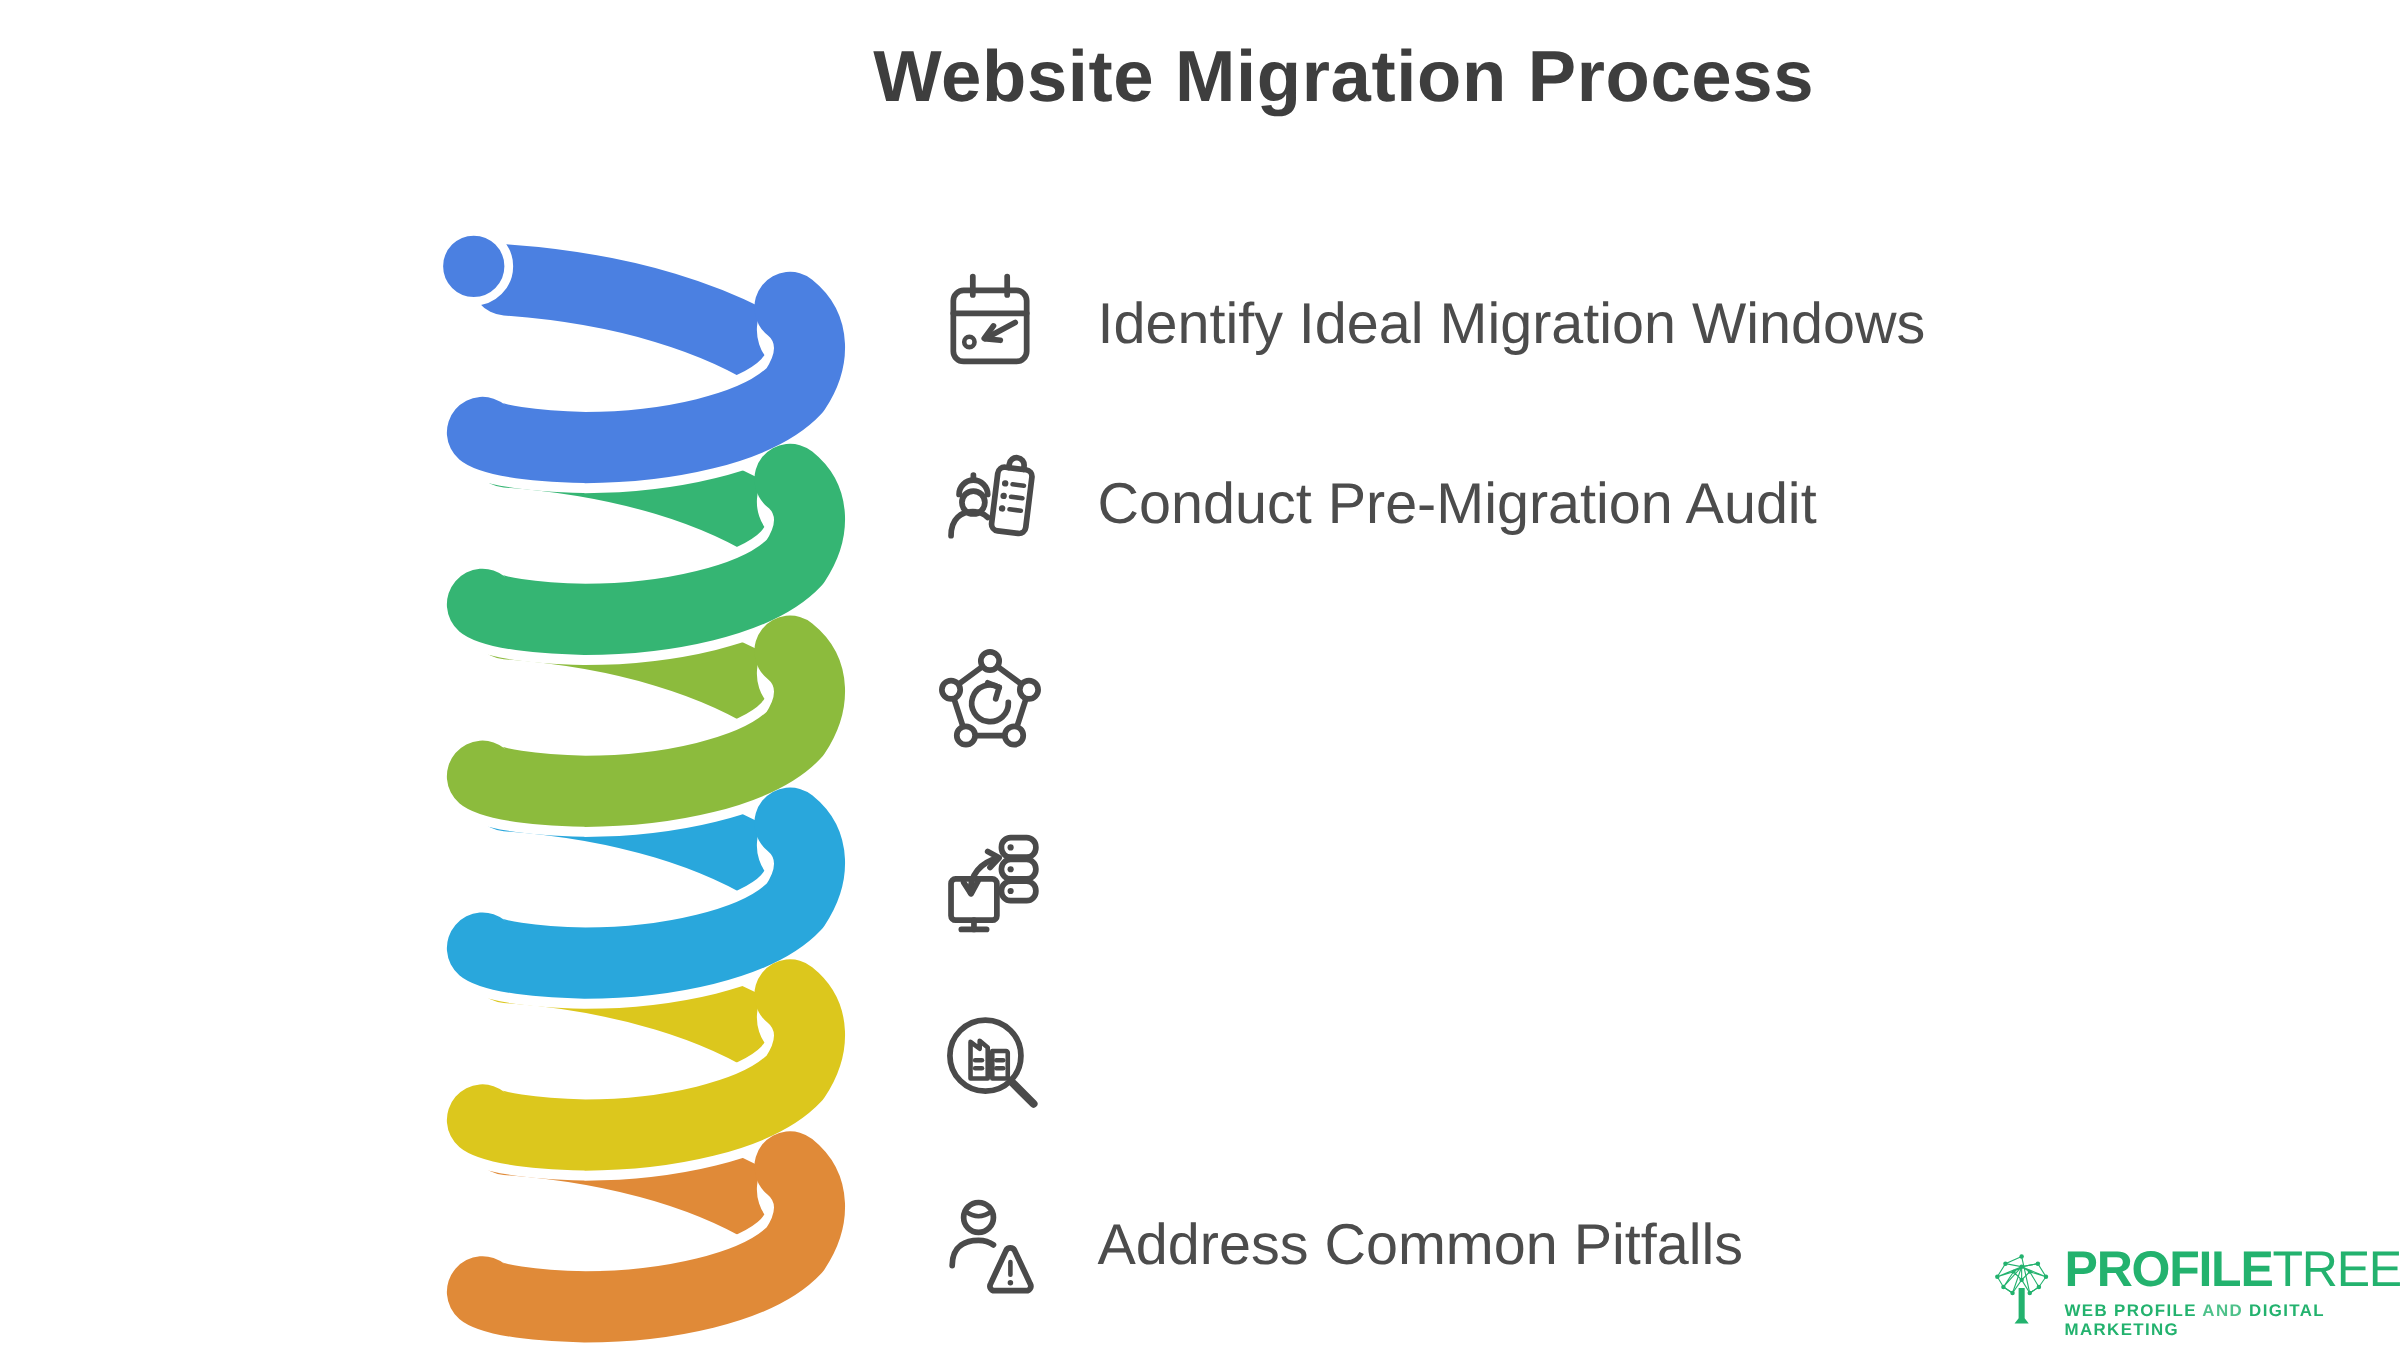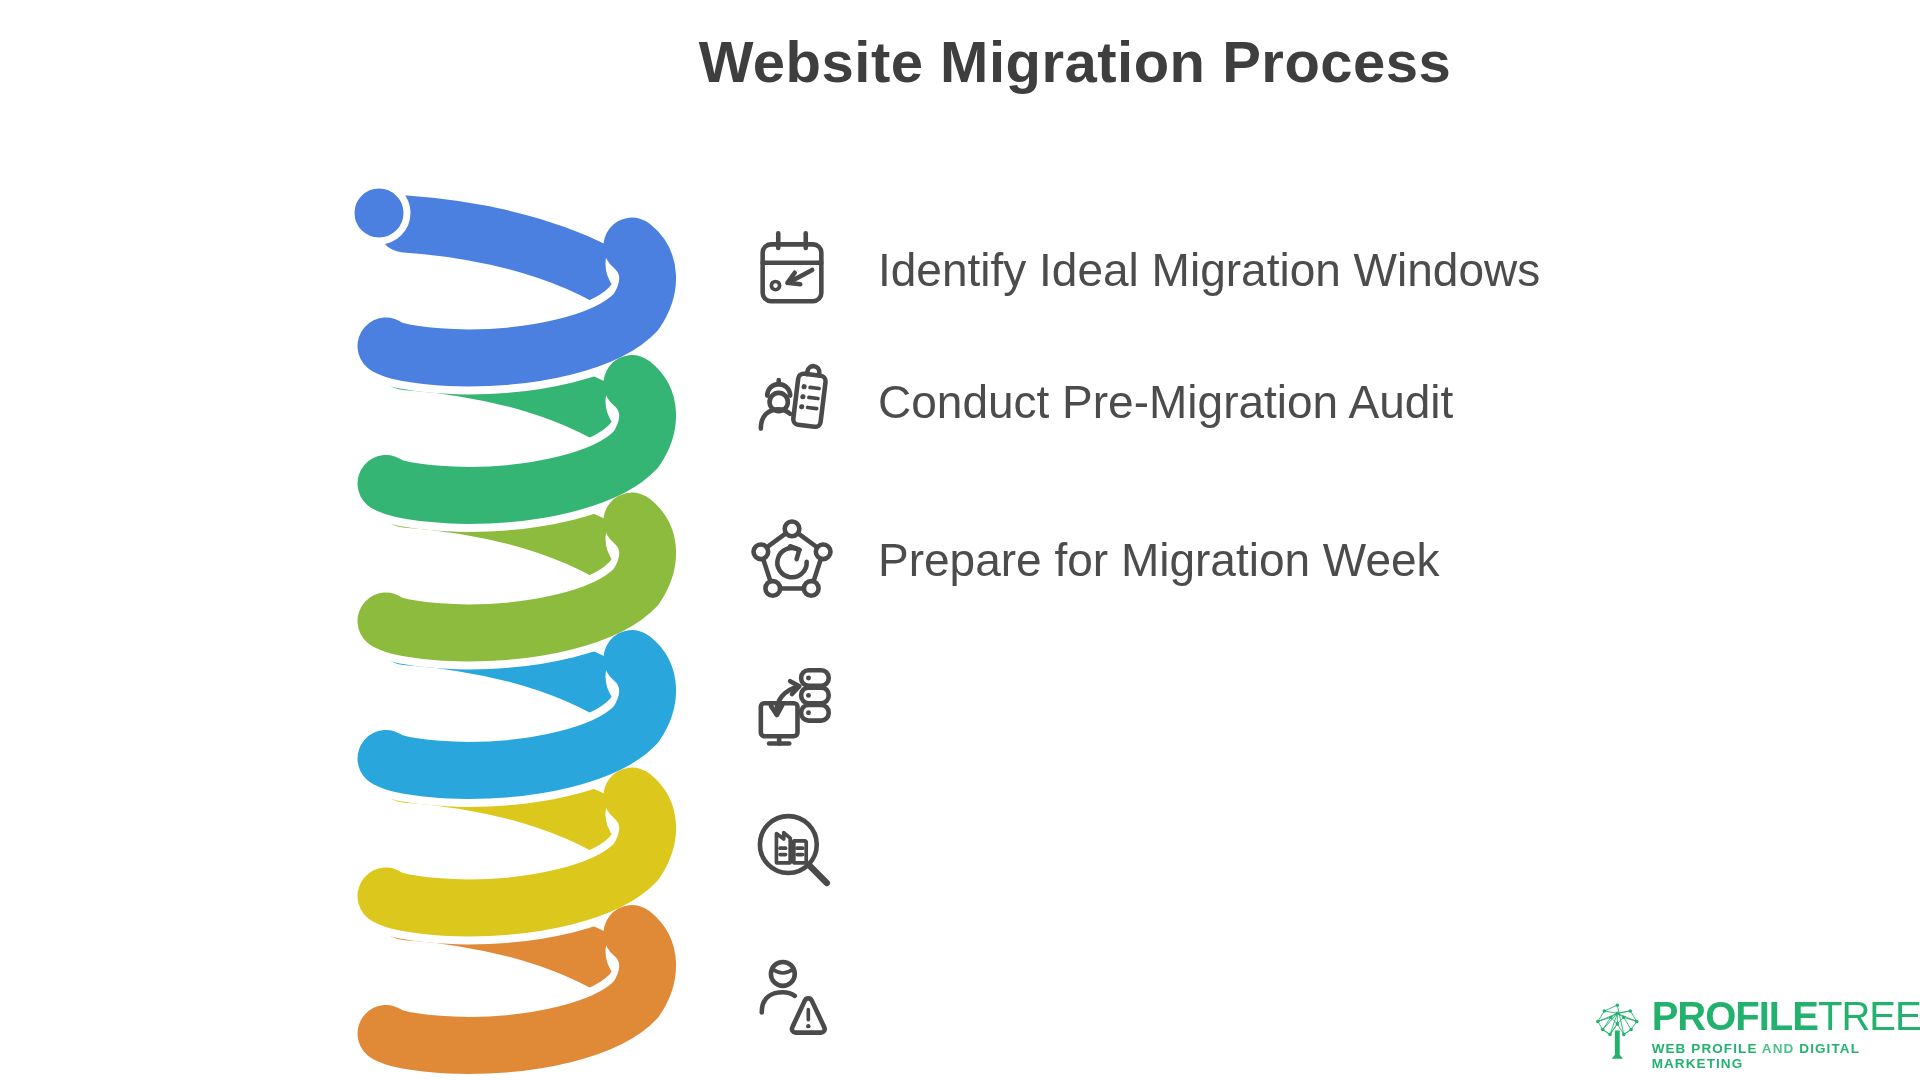--- a/index.html
+++ b/index.html
@@ -67,21 +67,21 @@
     <g>
       <path d="M 642 814 C 654 828 650 846 636 862 C 606 894 530 908 468 908 C 424 907 393 902 386 896" stroke="#ffffff" stroke-width="73" fill="none" stroke-linecap="round" stroke-linejoin="round"></path>
       <path d="M 632 796 C 652 812 652 838 636 862 C 606 894 530 908 468 908 C 424 907 393 902 386 896" stroke="#dcc71d" stroke-width="57" fill="none" stroke-linecap="round" stroke-linejoin="round"></path>
     </g>
     <g>
       <path d="M 642 951.5 C 654 965.5 650 983.5 636 999.5 C 606 1031.5 530 1045.5 468 1045.5 C 424 1044.5 393 1039.5 386 1033.5" stroke="#ffffff" stroke-width="73" fill="none" stroke-linecap="round" stroke-linejoin="round"></path>
       <path d="M 632 933.5 C 652 949.5 652 975.5 636 999.5 C 606 1031.5 530 1045.5 468 1045.5 C 424 1044.5 393 1039.5 386 1033.5" stroke="#e08a38" stroke-width="57" fill="none" stroke-linecap="round" stroke-linejoin="round"></path>
     </g>
   </svg>
 
-<div class="step" style="top:224px">
+<div class="step" style="top:212px">
   <svg class="ic" viewBox="0 0 96 96">
     <rect x="16" y="20" width="64" height="62" rx="9"></rect>
     <line x1="33" y1="8" x2="33" y2="24"></line>
     <line x1="63" y1="8" x2="63" y2="24"></line>
     <line x1="16" y1="40" x2="80" y2="40"></line>
     <circle cx="30" cy="65" r="4.5" class="thin"></circle>
     <path d="M70 48 L44 62"></path>
     <path d="M51 51 L43 62 L57 63.5"></path>
   </svg>
   <span class="label">Identify Ideal Migration Windows</span>
@@ -112,21 +112,20 @@
     <polygon points="48,14 82,39 69,79 27,79 14,39"></polygon>
     <path d="M56 37 A16 16 0 1 0 64 50"></path>
     <path d="M56 37 L46 33"></path>
     <path d="M56 37 L53 47"></path>
     <circle class="wnode" cx="48" cy="14" r="8"></circle>
     <circle class="wnode" cx="82" cy="39" r="8"></circle>
     <circle class="wnode" cx="69" cy="79" r="8"></circle>
     <circle class="wnode" cx="27" cy="79" r="8"></circle>
     <circle class="wnode" cx="14" cy="39" r="8"></circle>
   </svg>
-  <span class="label">Prepare for Migration Week</span>
 </div>
 
 <div class="step" style="top:659px">
   <svg class="ic" viewBox="0 0 96 96">
     <rect x="14" y="46" width="40" height="36" rx="4"></rect>
     <line x1="34" y1="82" x2="34" y2="90"></line>
     <line x1="23" y1="90" x2="45" y2="90"></line>
     <rect x="58" y="10" width="30" height="17" rx="8"></rect>
     <rect x="58" y="29" width="30" height="17" rx="8"></rect>
     <rect x="58" y="48" width="30" height="17" rx="8"></rect>
@@ -154,20 +153,21 @@
 
 <div class="step" style="top:949px">
   <svg class="ic" viewBox="0 0 96 96">
     <circle cx="38" cy="25" r="13"></circle>
     <path class="thin" d="M27 20 Q38 28 49 20"></path>
     <path d="M15 67 C15 49 28 45 38 45 c5 0 9 1 13 4"></path>
     <path d="M62 54 L48.5 83 a4 4 0 0 0 3.6 6 H79.5 a4 4 0 0 0 3.6 -6 L69.5 54 a4.2 4.2 0 0 0 -7.5 0 Z"></path>
     <line class="thin" x1="65.8" y1="64" x2="65.8" y2="75"></line>
     <circle class="fdot" cx="65.8" cy="82" r="2.4"></circle>
   </svg>
+  <span class="label">Address Common Pitfalls</span>
 </div>
 
 <div class="logo">
   <svg viewBox="0 0 60 76">
     <g stroke="var(--green)" stroke-width="1.1" fill="none">
       <path d="M30 5 L14 12 L6 25 L12 35 L21 41 L30 15 L46 12 L54 25 L47 35 L38 41 Z"></path>
       <path d="M14 12 L30 15 L6 25 M30 15 L12 35 M30 15 L22 20 M30 15 L46 12 M30 15 L38 20 M30 15 L54 25 M30 15 L30 28 M22 20 L12 35 M38 20 L47 35 M22 20 L30 28 L38 20 M30 28 L21 41 M30 28 L38 41 M12 35 L21 41 M47 35 L38 41 M21 41 L30 28 M6 25 L22 20 M54 25 L38 20"></path>
     </g>
     <g fill="var(--green)" stroke="none">
       <circle cx="30" cy="5" r="2.2"></circle>

